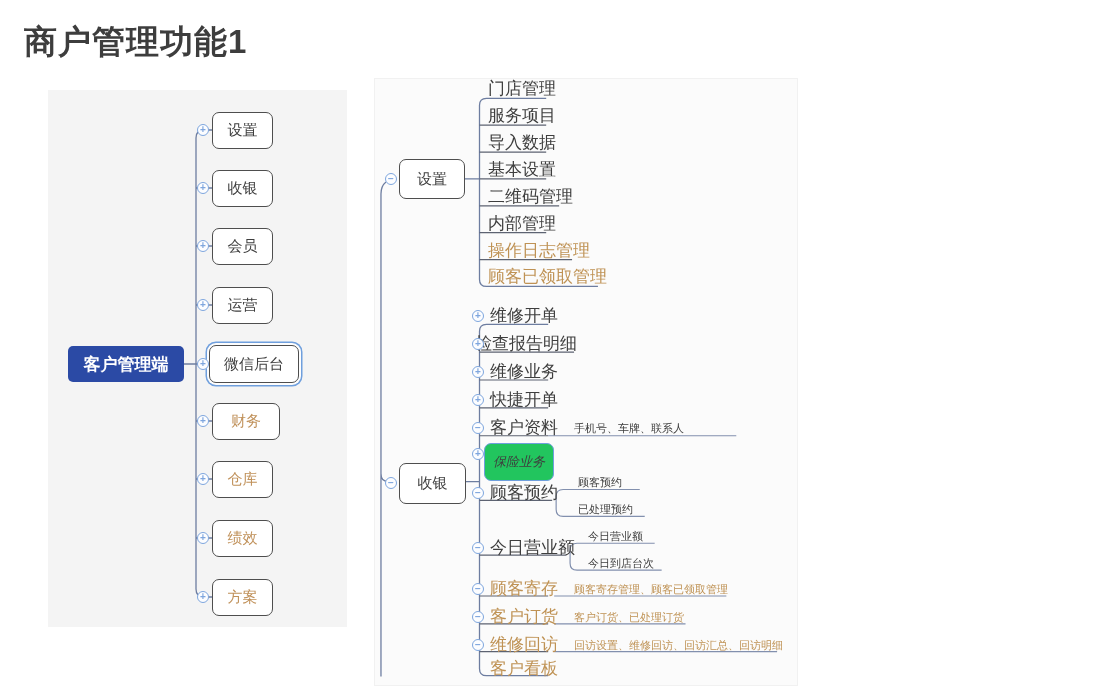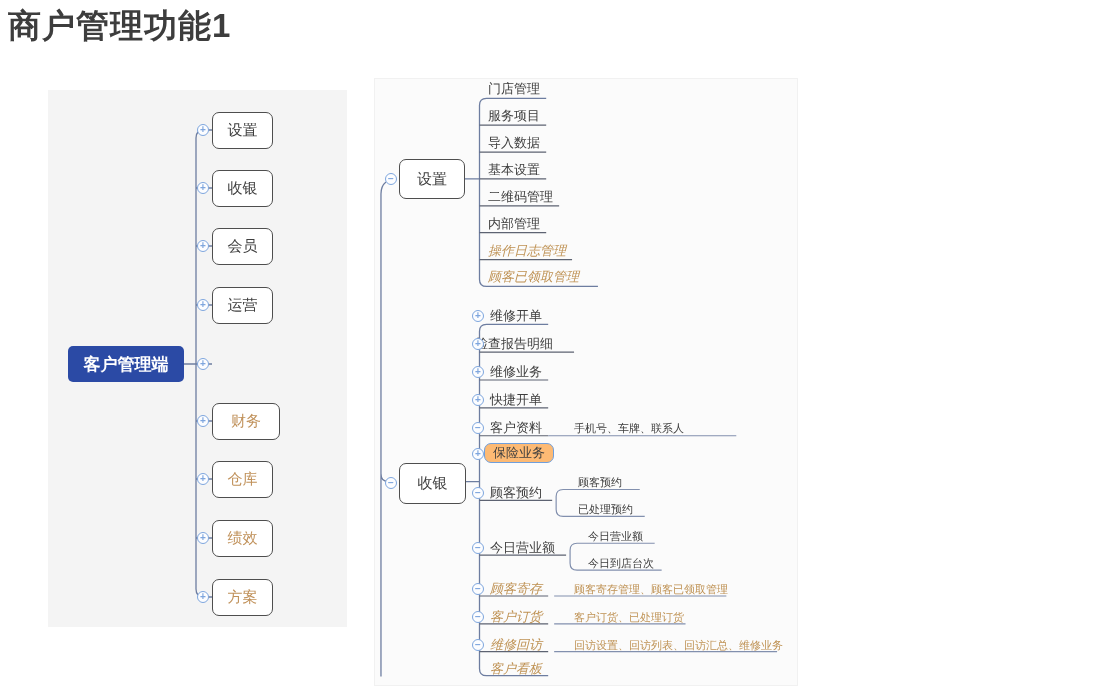--- a/index.html
+++ b/index.html
@@ -1,44 +1,44 @@
 <!DOCTYPE html>
 <html><head>
 <meta charset="utf-8">
 <style>
   html,body{margin:0;padding:0;background:#fff;}
   body{width:1117px;height:692px;position:relative;overflow:hidden;
        font-family:"Liberation Sans","DejaVu Sans",sans-serif;}
-  .page-title{position:absolute;left:8px;top:4px;margin:0;font-size:33px;
+  .page-title{position:absolute;left:8px;top:4px;margin:16px;font-size:33px;
        font-weight:800;color:#3d3d3d;letter-spacing:1px;}
   .panel{position:absolute;box-sizing:border-box;}
   .lp{left:48px;top:90px;width:299px;height:537px;background:#f4f4f4;}
   .rp{left:374px;top:78px;width:424px;height:608px;background:#fbfbfb;border:1px solid #f1f1f1;}
   svg.wires{position:absolute;left:0;top:0;width:100%;height:100%;}
   .trunk{stroke:#6d7da0;stroke-width:1.3;fill:none;}
   .uline{stroke:#5d6372;stroke-width:1.2;fill:none;}
   .subline{stroke:#8290ae;stroke-width:1.2;fill:none;}
   .node{position:absolute;display:flex;align-items:center;justify-content:center;
         background:#fff;border:1.4px solid #4e4e4e;border-radius:7px;
         font-size:15px;color:#3e3e3e;box-sizing:border-box;white-space:nowrap;cursor:default;}
   .node.accent{color:#c0915a;}
   .node.selected{box-shadow:0 0 0 2px #fdfdfd,0 0 0 3.5px #6f9fdd;}
   .root-node{position:absolute;display:flex;align-items:center;justify-content:center;
         background:#2b4aa5;color:#fff;font-weight:bold;font-size:17px;border-radius:5px;
         white-space:nowrap;}
   .xp{position:absolute;width:12px;height:12px;box-sizing:border-box;
       border:1px solid #7ea6de;border-radius:50%;background:#fcfdff;color:#7ea6de;
       font-size:10px;font-weight:700;display:flex;align-items:center;justify-content:center;
       line-height:1;z-index:3;cursor:pointer;}
-  .lrow{position:absolute;font-size:13px;color:#3e3e3e;white-space:nowrap;line-height:16px;}
-  .lrow.accent{color:#bf9254;font-style:italic;}
+  .lrow{position:absolute;font-size:17px;color:#3e3e3e;white-space:nowrap;line-height:16px;}
+  .lrow.accent{color:#bf9254;}
   .sub{position:absolute;font-size:11px;color:#3e3e3e;white-space:nowrap;line-height:14px;}
   .sub.accent{color:#bf9254;}
   .sel-line{position:absolute;font-size:13px;color:#3e3e3e;border:1.4px solid #6f9fdd;
-      border-radius:7px;padding:1px 8px;background:#fdba74;white-space:nowrap;line-height:16px;}
+      border-radius:7px;padding:10px 8px;background:#22c55e;white-space:nowrap;line-height:16px;font-style:italic;}
 </style>
 </head>
 <body>
 
 <h1 class="page-title">商户管理功能1</h1>
 
 <div class="panel lp">
   <svg class="wires" viewBox="0 0 299 537">
     <path class="trunk" d="M130 274 H148 M164 40 H156 Q148 40 148 48 V499 Q148 507 156 507 H164
              M148 98 H164 M148 156 H164 M148 215 H164 M148 274 H164 M148 331 H164
@@ -54,20 +54,21 @@
   <span class="xp" style="left:149px;top:268px">+</span>
   <span class="xp" style="left:149px;top:325px">+</span>
   <span class="xp" style="left:149px;top:383px">+</span>
   <span class="xp" style="left:149px;top:442px">+</span>
   <span class="xp" style="left:149px;top:501px">+</span>
 
   <div class="node" style="left:164px;top:22px;width:61px;height:37px">设置</div>
   <div class="node" style="left:164px;top:80px;width:61px;height:37px">收银</div>
   <div class="node" style="left:164px;top:138px;width:61px;height:37px">会员</div>
   <div class="node" style="left:164px;top:197px;width:61px;height:37px">运营</div>
+  <div class="node selected" style="left:161px;top:255px;width:90px;height:38px">微信后台</div>
   <div class="node accent" style="left:164px;top:313px;width:68px;height:37px">财务</div>
   <div class="node accent" style="left:164px;top:371px;width:61px;height:37px">仓库</div>
   <div class="node accent" style="left:164px;top:430px;width:61px;height:37px">绩效</div>
   <div class="node accent" style="left:164px;top:489px;width:61px;height:37px">方案</div>
 </div>
 
 <div class="panel rp">
   <svg class="wires" viewBox="0 0 424 608">
     <path class="trunk" d="M11 103 Q6 107 6 115 V600 M6 396 Q6 404 13 404 M90 100 H105 M91 404 H105
              M172 19 H112 Q105 19 105 26 V201 Q105 208 112 208 H224
@@ -126,16 +127,16 @@
   <span class="xp" style="left:97px;top:504px">−</span>
   <div class="lrow accent" style="left:115px;top:502px">顾客寄存</div>
   <div class="sub accent" style="left:199px;top:503px">顾客寄存管理、顾客已领取管理</div>
 
   <span class="xp" style="left:97px;top:532px">−</span>
   <div class="lrow accent" style="left:115px;top:530px">客户订货</div>
   <div class="sub accent" style="left:199px;top:531px">客户订货、已处理订货</div>
 
   <span class="xp" style="left:97px;top:560px">−</span>
   <div class="lrow accent" style="left:115px;top:558px">维修回访</div>
-  <div class="sub accent" style="left:199px;top:559px">回访设置、回访列表、回访汇总、维修业务</div>
+  <div class="sub accent" style="left:199px;top:559px">回访设置、维修回访、回访汇总、回访明细</div>
 
   <div class="lrow accent" style="left:115px;top:582px">客户看板</div>
 </div>
 
 </body></html>

